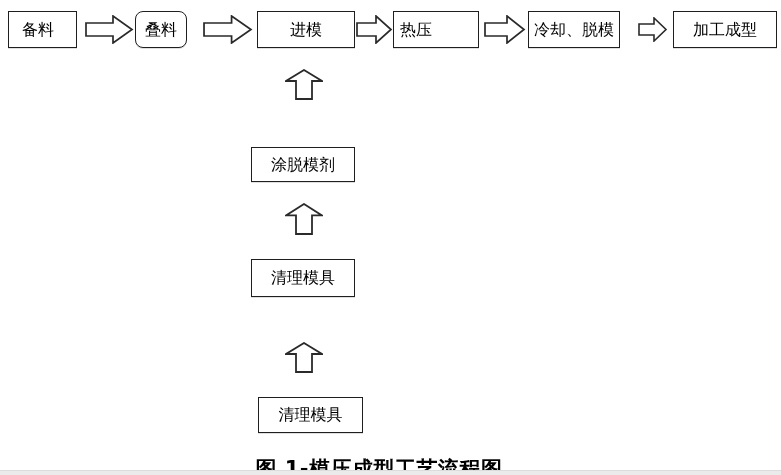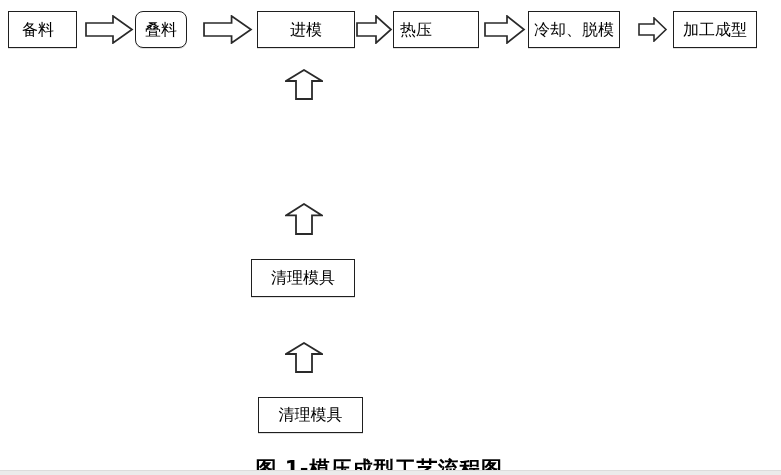--- a/index.html
+++ b/index.html
@@ -99,30 +99,33 @@
   <div class="node" style="left:528px; top:11px; width:92px; height:37px;">
     <span>冷却、脱模</span>
   </div>
 
   <span class="arrow" style="left:638px; top:17px; width:30px; height:25px;">
     <svg viewBox="0 0 30 25" preserveAspectRatio="none">
       <polygon points="1,7 16,7 16,1 28,12.5 16,24 16,18 1,18" fill="#ffffff" stroke="#2a2a2a" stroke-width="1.6" stroke-linejoin="miter"></polygon>
     </svg>
   </span>
 
-  <div class="node" style="left:673px; top:11px; width:84px; height:37px;">
+  <div class="node" style="left:673px; top:11px; width:104px; height:37px;">
     <span>加工成型</span>
   </div>
 
   <span class="arrow" style="left:285px; top:69px; width:38px; height:31px;">
     <svg viewBox="0 0 38 31" preserveAspectRatio="none">
       <polygon points="19,1 37,12 27,12 27,30 11,30 11,12 1,12" fill="#ffffff" stroke="#2a2a2a" stroke-width="1.8" stroke-linejoin="miter"></polygon>
     </svg>
   </span>
 
+  <div class="node" style="left:251px; top:147px; width:104px; height:35px;">
+    <span>涂脱模剂</span>
+  </div>
 
   <span class="arrow" style="left:285px; top:203px; width:38px; height:32px;">
     <svg viewBox="0 0 38 31" preserveAspectRatio="none">
       <polygon points="19,1 37,12 27,12 27,30 11,30 11,12 1,12" fill="#ffffff" stroke="#2a2a2a" stroke-width="1.8" stroke-linejoin="miter"></polygon>
     </svg>
   </span>
 
   <div class="node" style="left:251px; top:259px; width:104px; height:38px;">
     <span>清理模具</span>
   </div>

